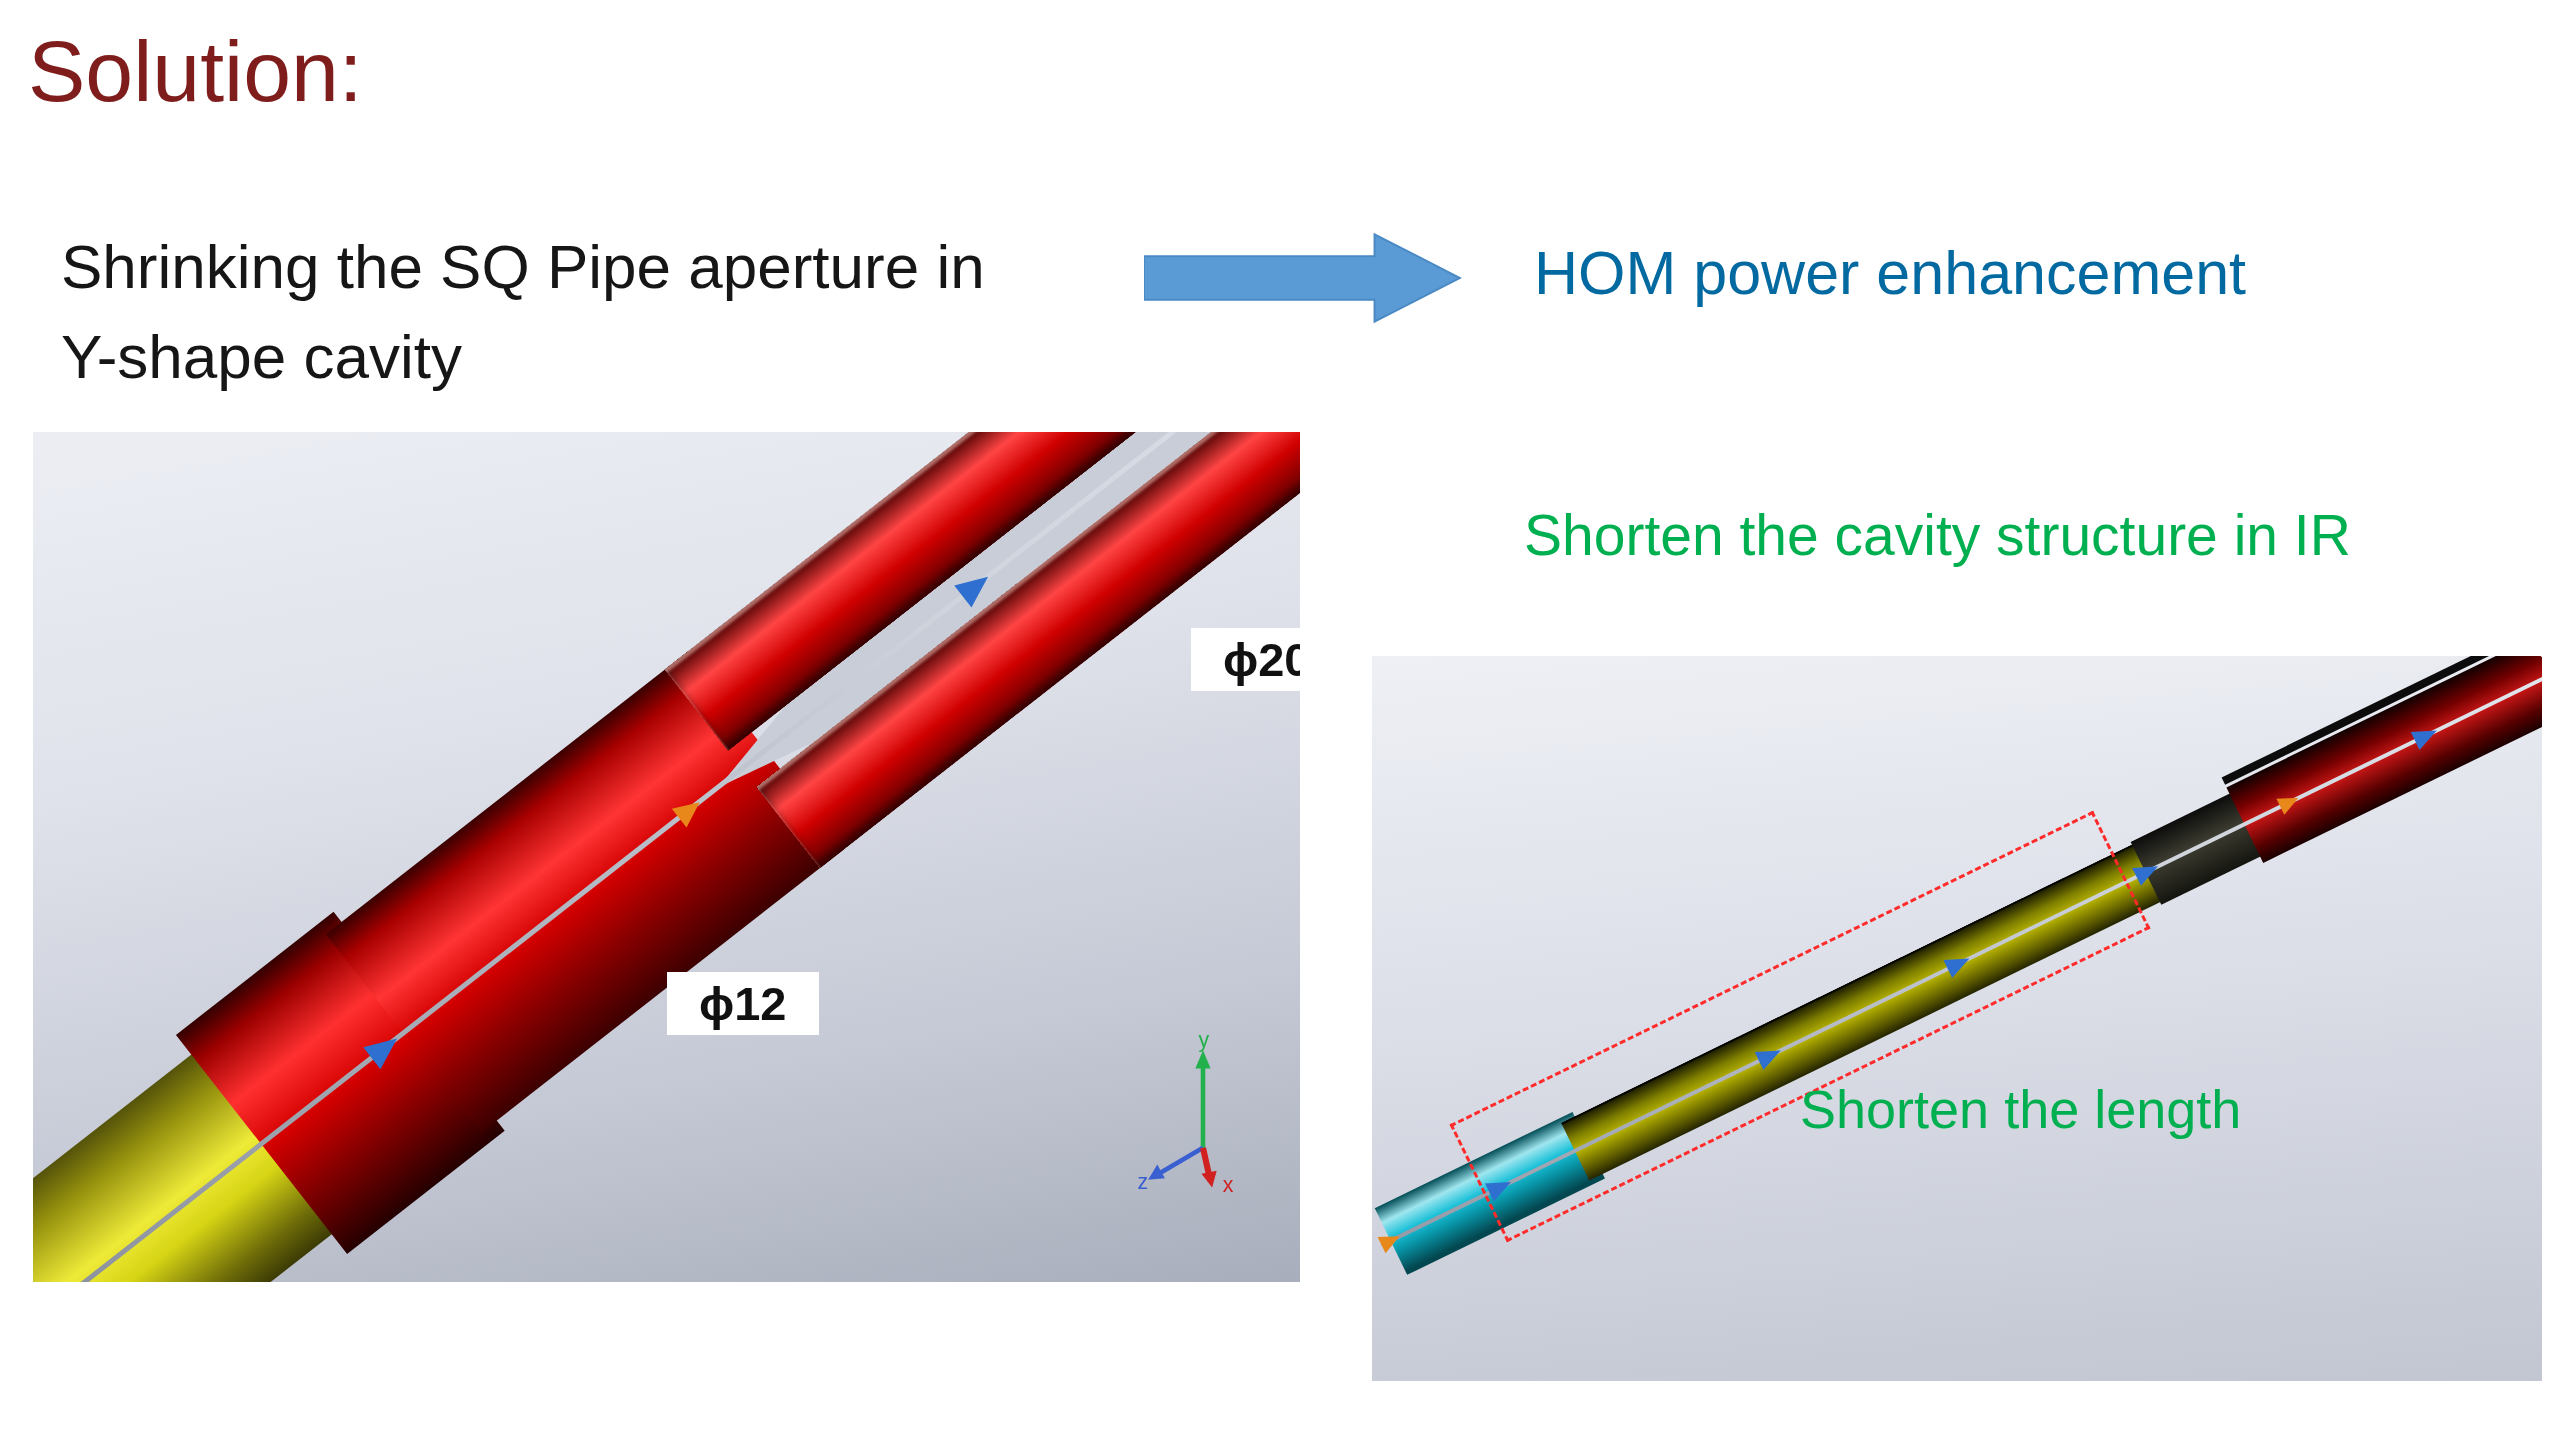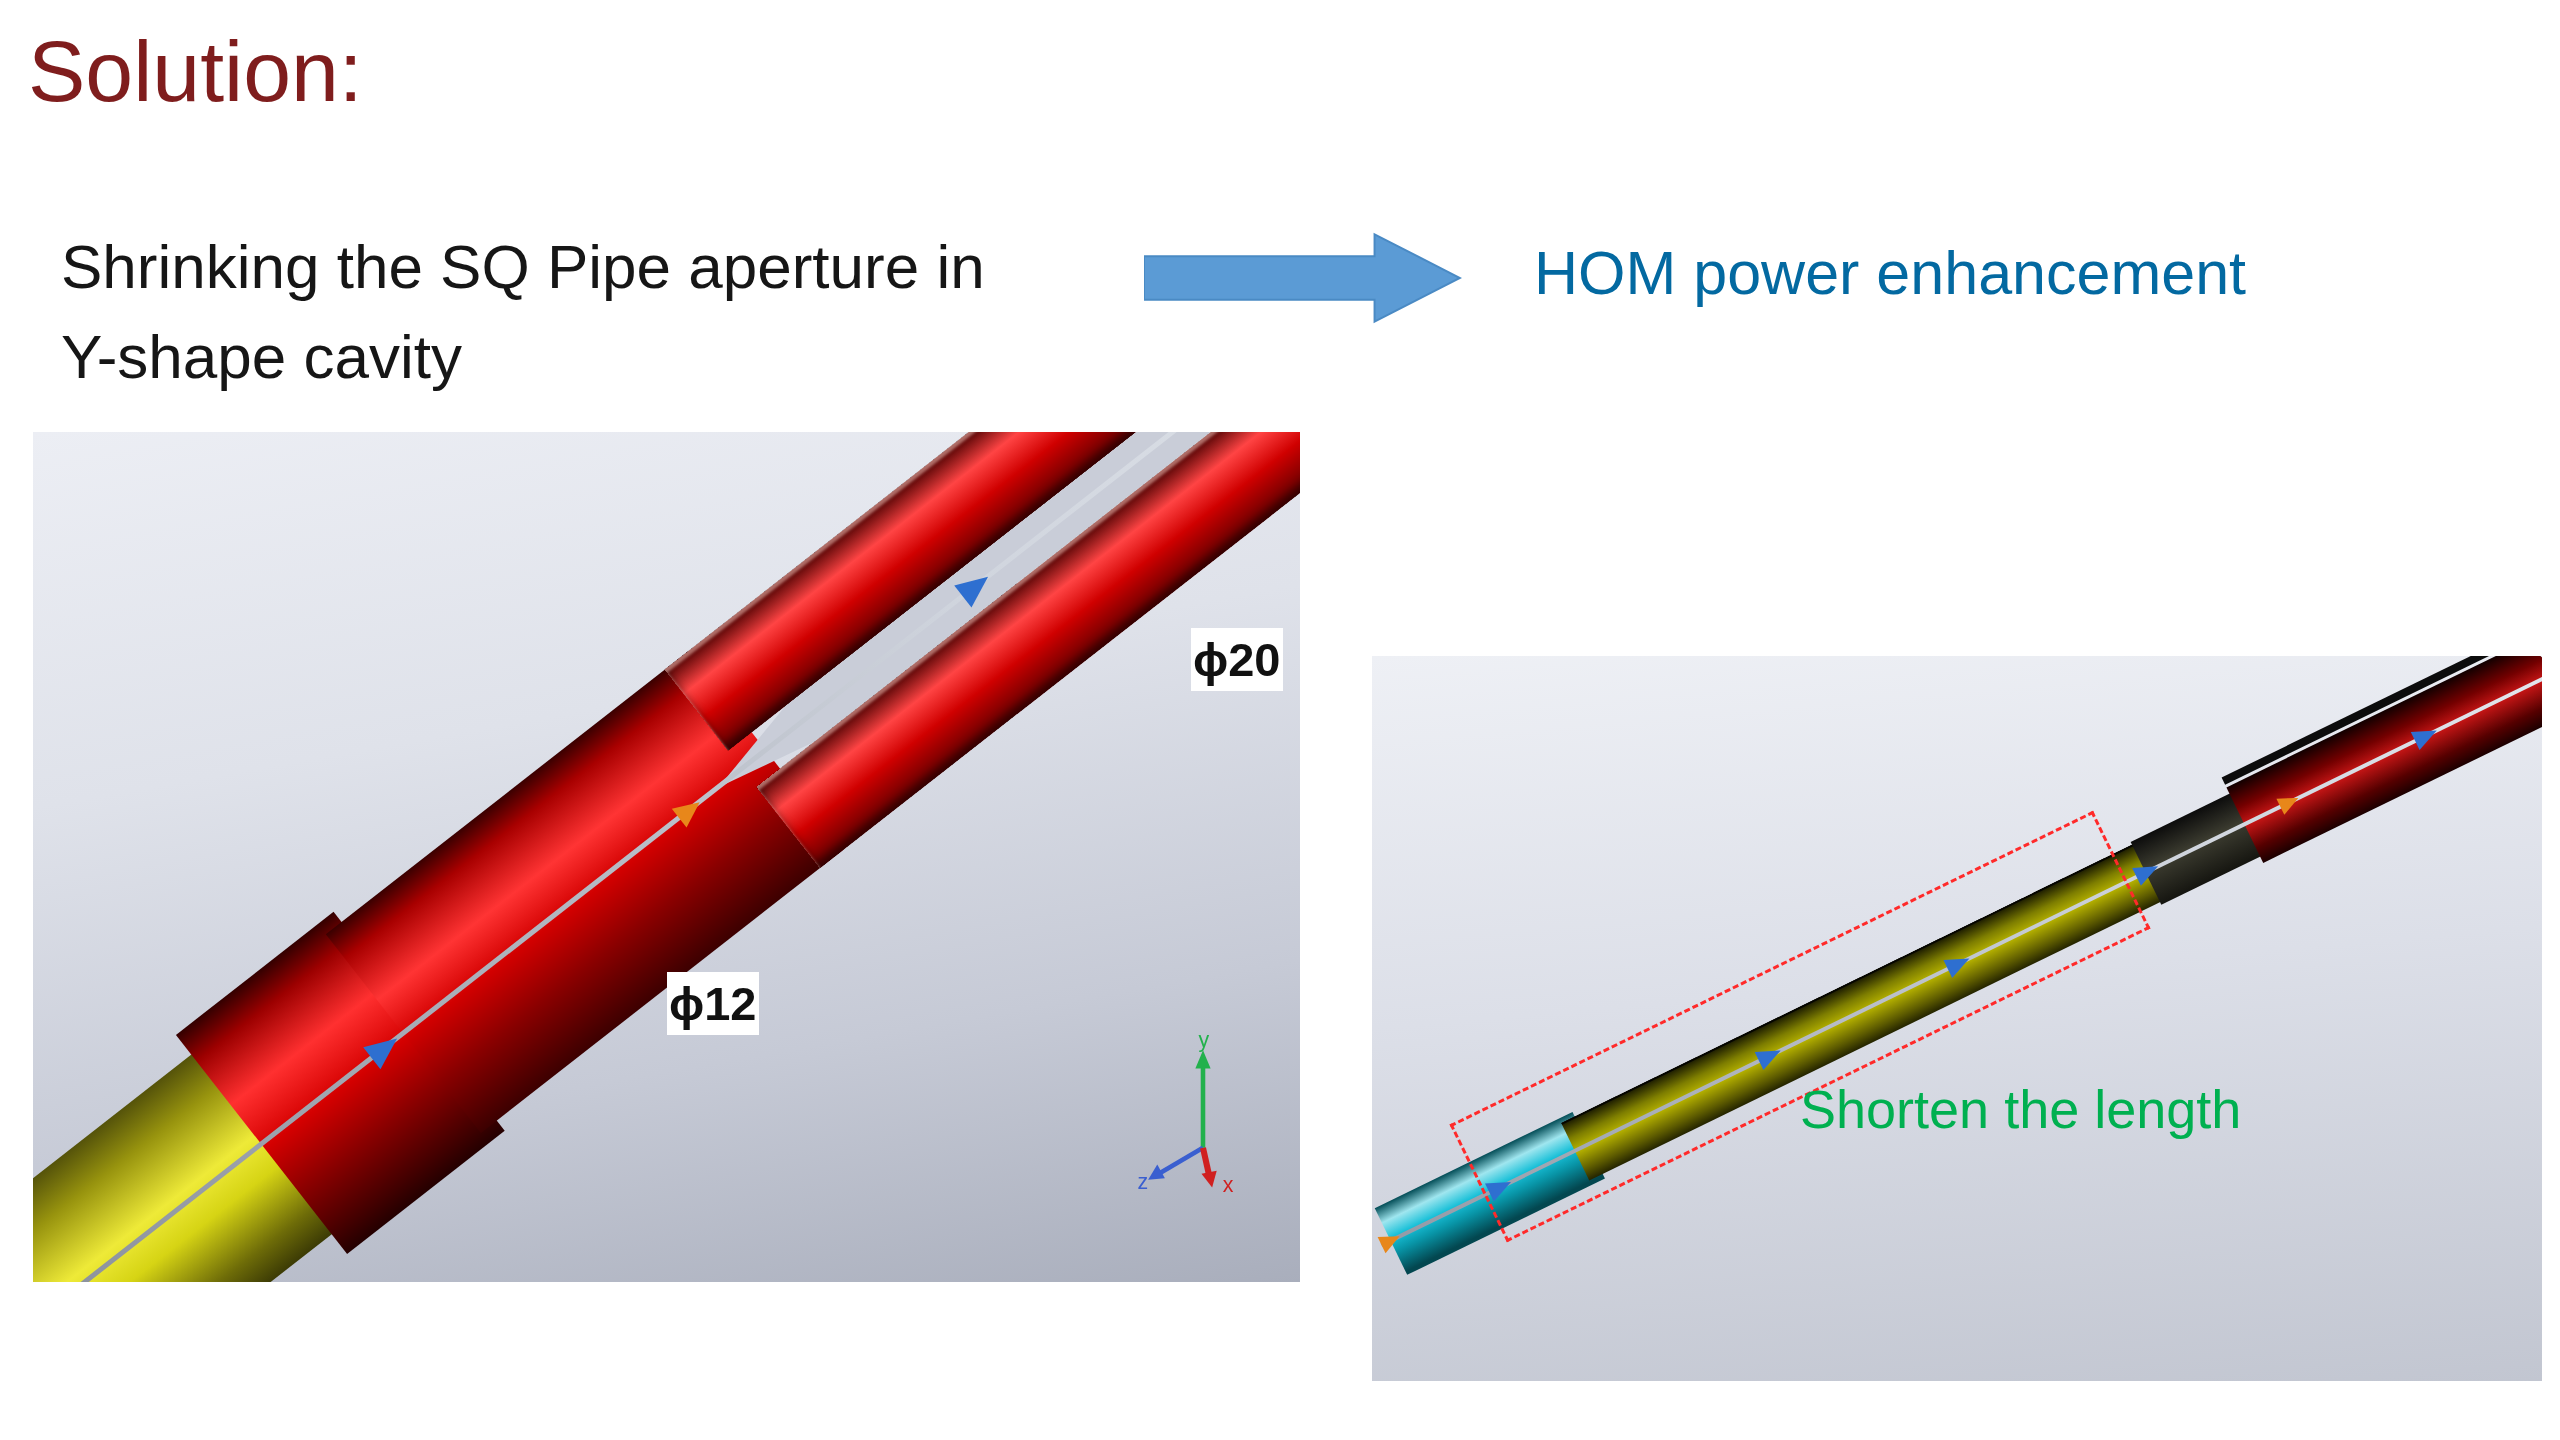--- a/index.html
+++ b/index.html
@@ -44,21 +44,21 @@
   .beamline-l{left:60px;top:137px;width:1840px;height:5px;
     background:linear-gradient(90deg,#8d939e 0%,#cfd4dd 60%,#e4e8ee 100%);z-index:5;}
 
   .cone{width:0;height:0;position:absolute;z-index:6;}
   .cone-blue{border-top:14px solid transparent;border-bottom:14px solid transparent;border-left:32px solid #2e6fd0;}
   .cone-orange{border-top:12px solid transparent;border-bottom:12px solid transparent;border-left:26px solid #e8871a;}
   .cone-blue-s{border-top:10px solid transparent;border-bottom:10px solid transparent;border-left:24px solid #2e6fd0;}
   .cone-orange-s{border-top:9px solid transparent;border-bottom:9px solid transparent;border-left:20px solid #e8871a;}
 
   .phi-label{position:absolute;background:#ffffff;color:#111;font-size:47px;font-weight:bold;
-    padding:4px 2px;z-index:10;}
+    padding:4px 32px;z-index:10;}
   .phi20{left:1158px;top:196px;}
   .phi12{left:634px;top:540px;}
 
   .axes-svg{position:absolute;left:1100px;top:600px;width:140px;height:160px;z-index:10;}
 
   
   .cyan-pipe{left:10px;top:18px;width:220px;height:74px;
     background:linear-gradient(180deg,#044e58 0%,#9fe6ef 22%,#18c0d8 45%,#0894a6 65%,#034750 95%);}
   .olive-pipe{left:215px;top:23px;width:640px;height:64px;
     background:linear-gradient(180deg,#151500 0%,#7e7e00 28%,#b8b400 50%,#5c5a00 82%,#242400 100%);
@@ -87,20 +87,21 @@
     <div>Shrinking the SQ Pipe aperture in</div>
     <div>Y-shape cavity</div>
   </div>
 
   <svg class="arrow-svg" viewBox="0 0 320 100">
     <polygon points="0,28 232,28 232,6 318,50 232,94 232,72 0,72" fill="#5b9bd5" stroke="#4a8ac4" stroke-width="2"></polygon>
   </svg>
 
   <div class="result-text">HOM power enhancement</div>
 
+  <div class="caption-ir">Shorten the cavity structure in IR</div>
 
   <div class="fig fig-left">
     <div class="pipes-l">
       <div class="seg yellow-pipe"></div>
       <div class="seg red-collar"></div>
       <div class="seg red-main"></div>
       <div class="seg fork-bar fork-top"></div>
       <div class="seg fork-bar fork-bottom"></div>
       <div class="seg fork-gap"></div>
       <div class="seg beamline-l"></div>

